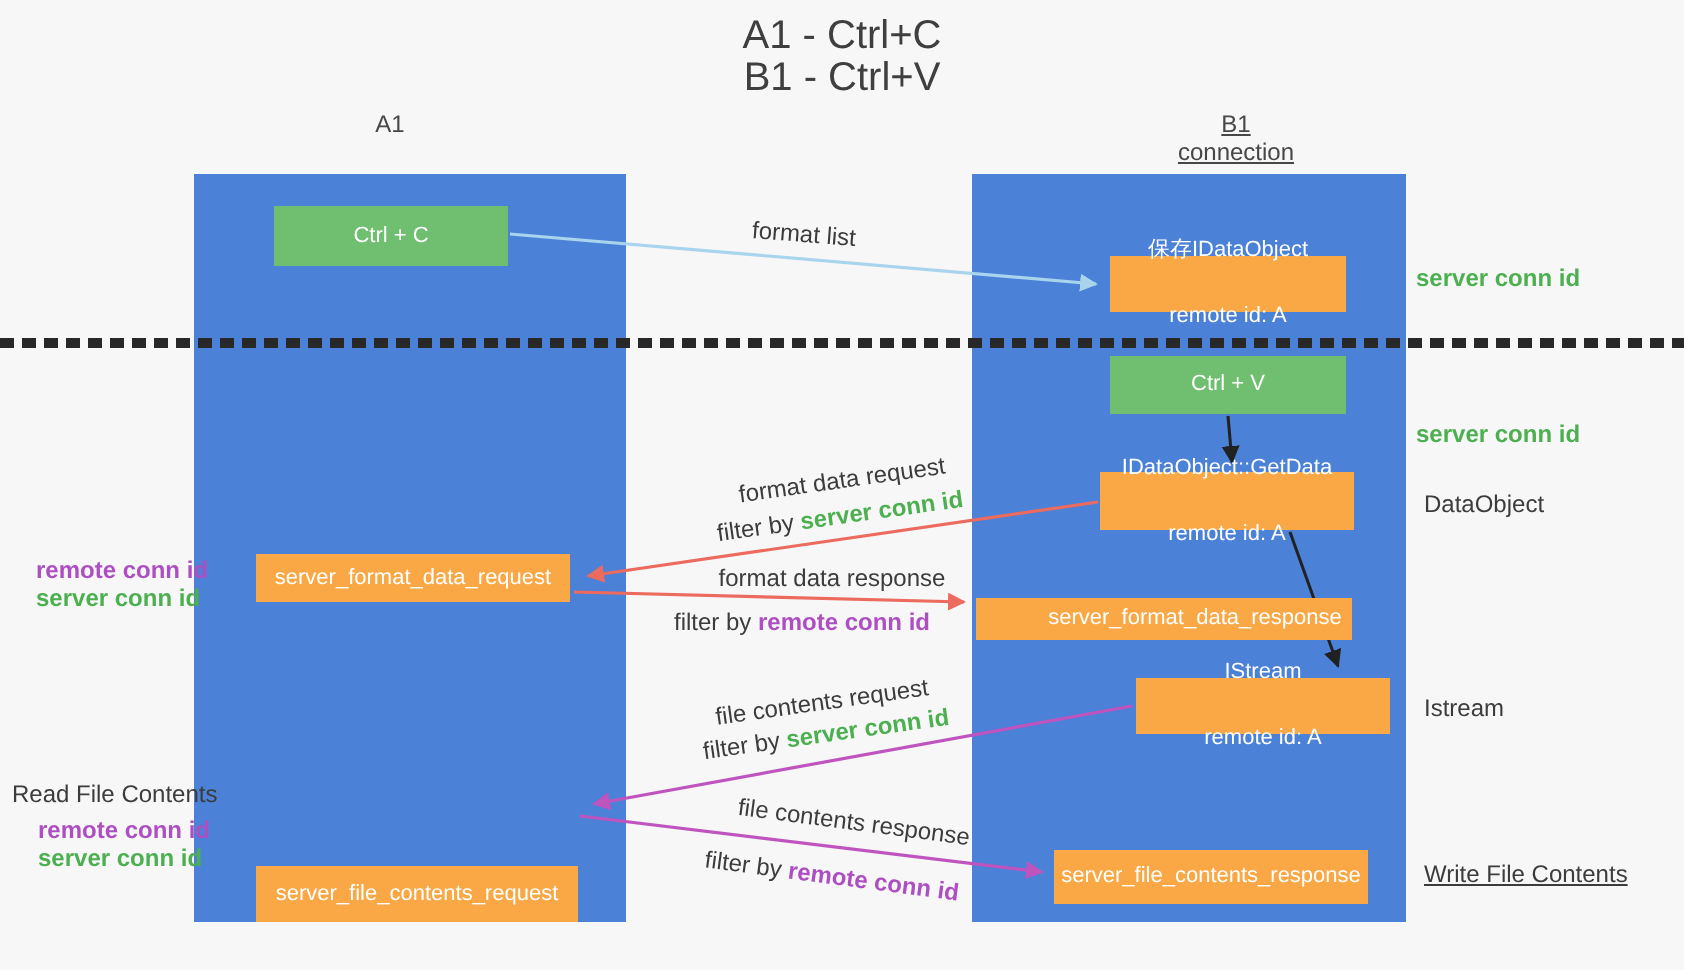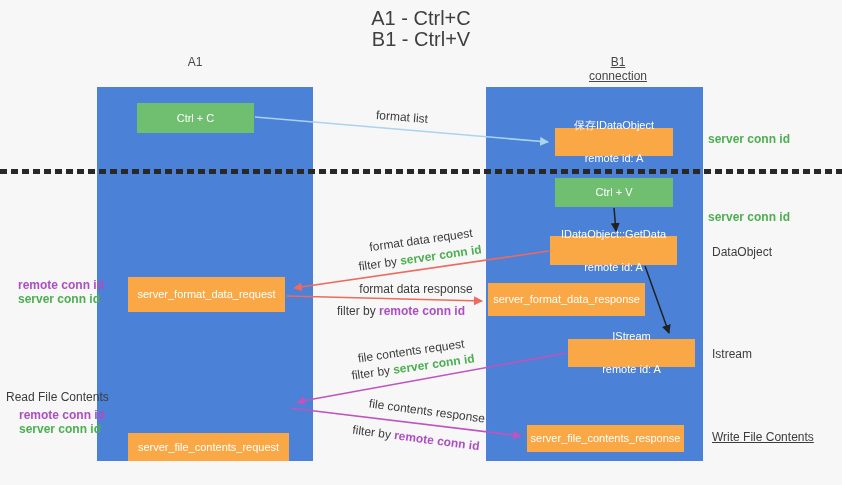--- a/index.html
+++ b/index.html
@@ -79,24 +79,24 @@
     <div>保存IDataObject</div>
     <div>remote id: A</div>
   </div>
   <div class="box green" style="left:555px;top:178px;width:118px;height:29px;">
     <div>Ctrl + V</div>
   </div>
   <div class="box orange" style="left:550px;top:236px;width:127px;height:29px;">
     <div>IDataObject::GetData</div>
     <div>remote id: A</div>
   </div>
-  <div class="box orange" style="left:128px;top:277px;width:157px;height:35px;">
+  <div class="box orange" style="left:128px;top:277px;width:157px;height:24px;">
     <div>server_format_data_request</div>
   </div>
-  <div class="box orange" style="left:488px;top:283px;width:157px;height:33px;">
+  <div class="box orange" style="left:488px;top:299px;width:157px;height:21px;padding-left:31px;">
     <div>server_format_data_response</div>
   </div>
   <div class="box orange" style="left:568px;top:339px;width:127px;height:28px;">
     <div>IStream</div>
     <div>remote id: A</div>
   </div>
   <div class="box orange" style="left:128px;top:393px;width:161px;height:28px;margin-top:40px;">
     <div>server_file_contents_request</div>
   </div>
   <div class="box orange" style="left:527px;top:425px;width:157px;height:27px;align-items:center;">

